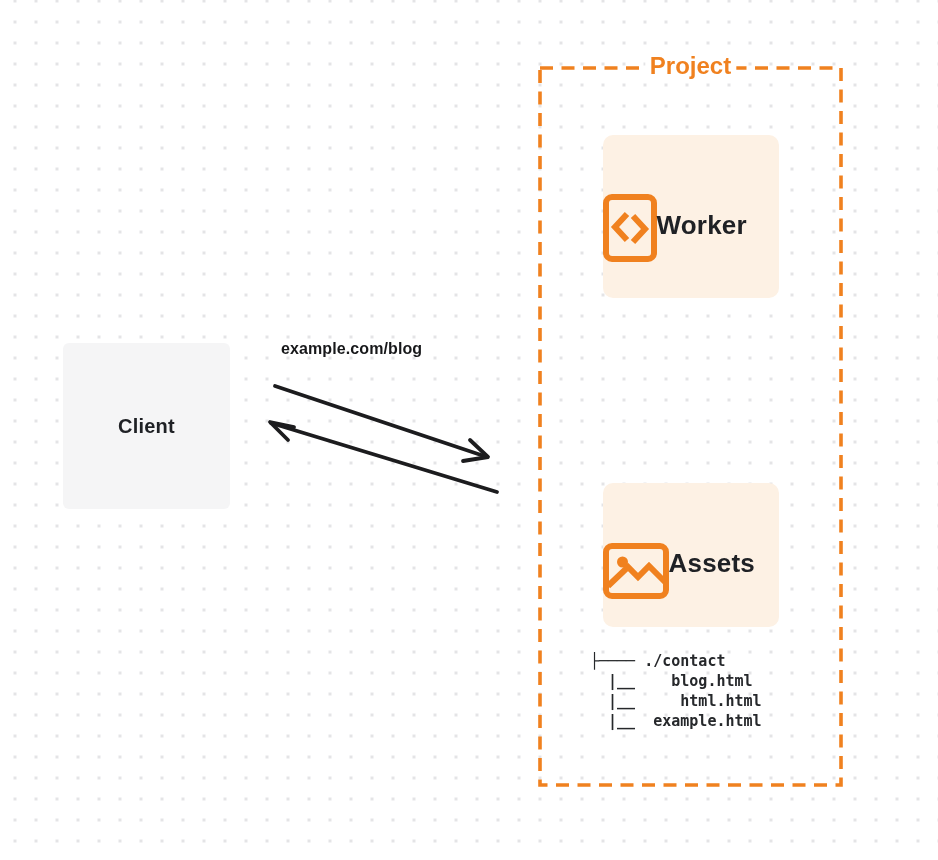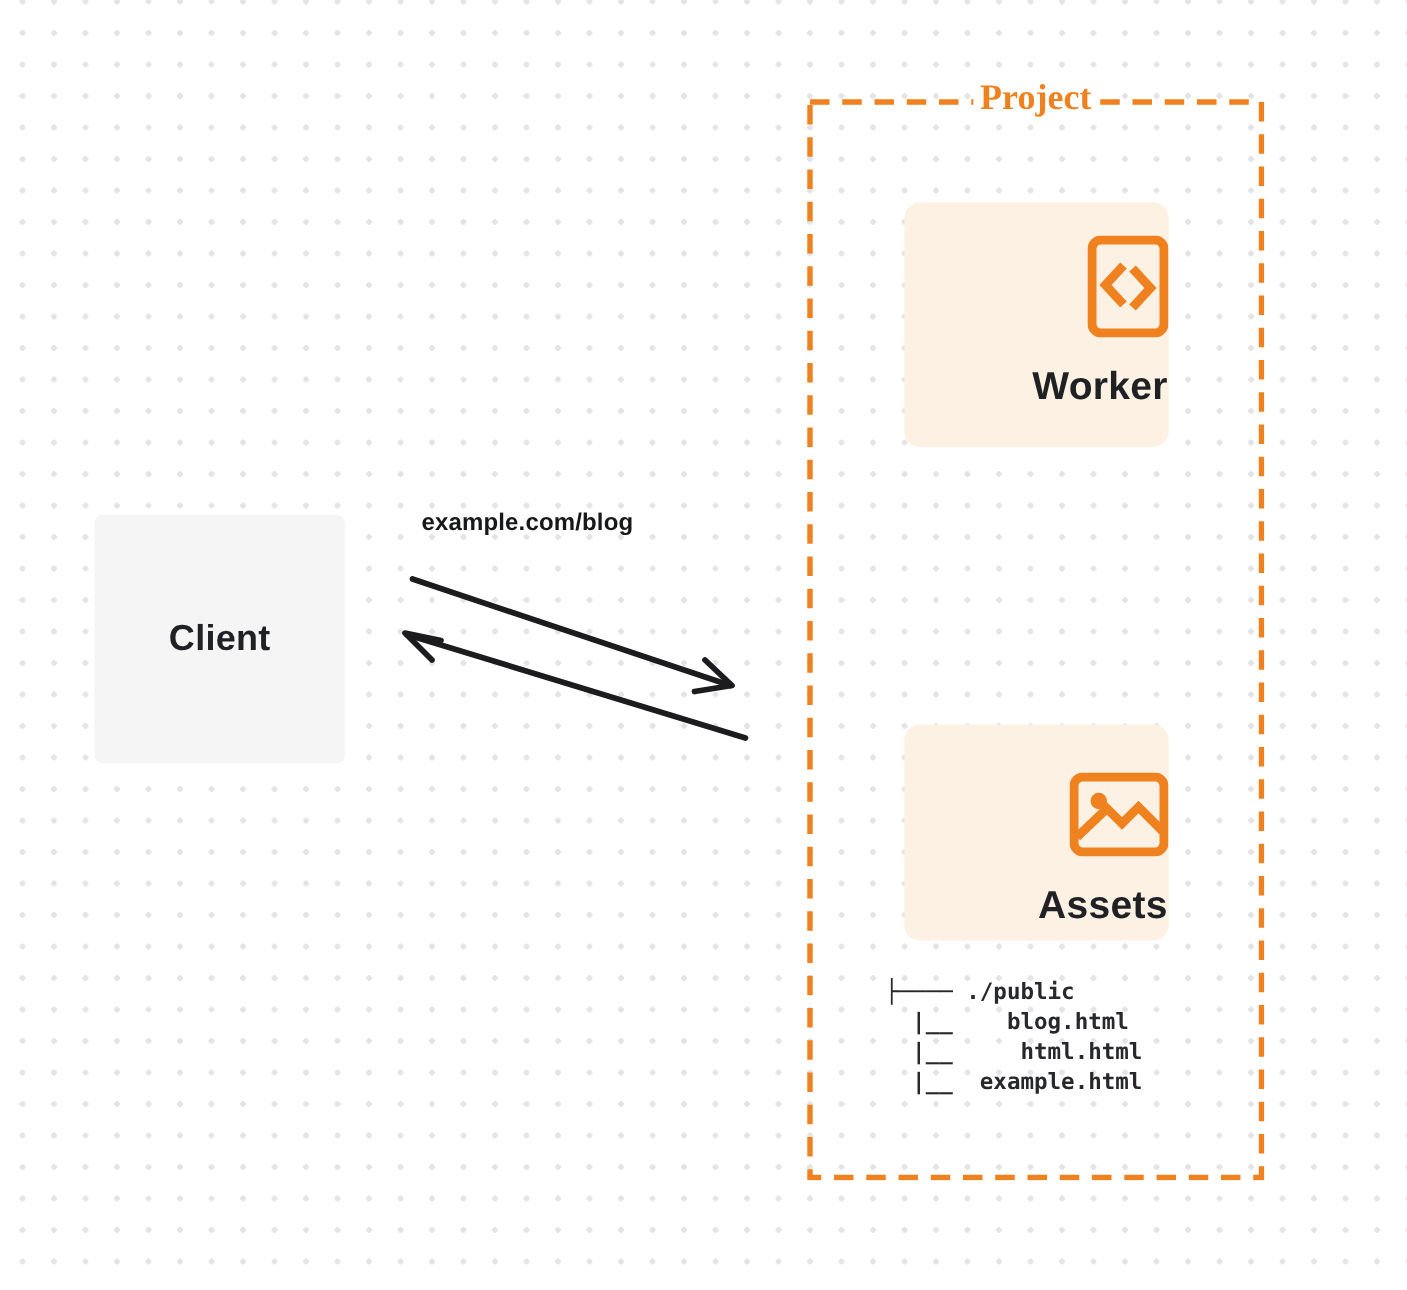--- a/index.html
+++ b/index.html
@@ -20,21 +20,21 @@
   
   .client-box {
     position: absolute;
     left: 63px; top: 343px;
     width: 167px; height: 166px;
     background: #f5f5f6;
     border-radius: 6px;
     display: flex; align-items: center; justify-content: center;
   }
   .client-label {
-    font-size: 24px; font-weight: bold; color: #1f2125; letter-spacing: 0.2px;
+    font-size: 20px; font-weight: bold; color: #1f2125; letter-spacing: 0.2px;
   }
 
   
   .request-label {
     position: absolute;
     left: 281px; top: 340px;
     font-size: 16px; font-weight: bold; color: #17181a;
     letter-spacing: 0.1px;
     white-space: nowrap;
   }
@@ -54,31 +54,30 @@
   }
   svg.project-border { position: absolute; left: 0; top: 0; width: 305px; height: 721px; }
   .project-title {
     position: absolute;
     left: 50%; top: 0;
     transform: translate(-50%, -50%);
     background: #ffffff;
     padding: 0 5px;
     font-size: 24px; font-weight: bold; color: #f0811f;
     white-space: nowrap;
-    font-family: Liberation Serif, serif;
   }
 
   
   .card {
     position: absolute;
     left: 50%; transform: translateX(-50%);
     width: 176px;
     background: #fdf1e4;
     border-radius: 10px;
-    display: flex; flex-direction: column; align-items: flex-end;
+    display: flex; flex-direction: row; align-items: center;
   }
   .card.worker { top: 69px; height: 163px; }
   .card.assets { top: 417px; height: 144px; }
   .card .icon-wrap { display: block; line-height: 0; }
   .card.worker .icon-wrap { margin-top: 22px; }
   .card.assets .icon-wrap { margin-top: 32px; }
   .card-label {
     font-size: 26px; font-weight: bold; color: #1f2125; letter-spacing: 0.2px;
   }
   .card.worker .card-label { margin-top: 17px; }
@@ -140,20 +139,20 @@
         <svg width="66" height="56" viewBox="0 0 66 56" fill="none" stroke="#f0811f" stroke-width="6" stroke-linejoin="miter" stroke-linecap="butt">
           <rect x="3" y="3" width="60" height="50" rx="6"></rect>
           <circle cx="19.5" cy="19" r="5.5" fill="#f0811f" stroke="none"></circle>
           <path d="M 5 43 L 25 24 L 35 34 L 46 23 L 62 39"></path>
         </svg>
       </span>
       <span class="card-label">Assets</span>
     </div>
 
     <div class="file-tree">
-      <div class="tree-line">├──── ./public</div>
+      <div class="tree-line">├──── ./contact</div>
       <div class="tree-line">  |__    blog.html</div>
       <div class="tree-line">  |__     html.html</div>
       <div class="tree-line">  |__  example.html</div>
     </div>
   </div>
 
 </div>
 
 </body></html>

